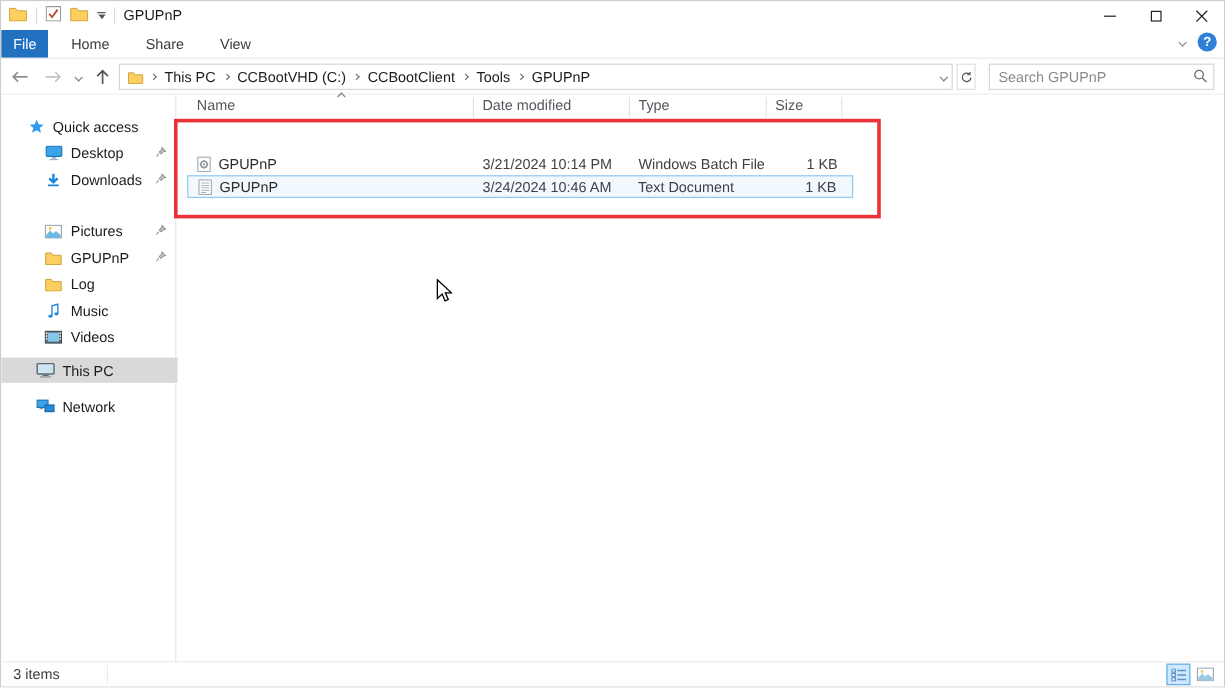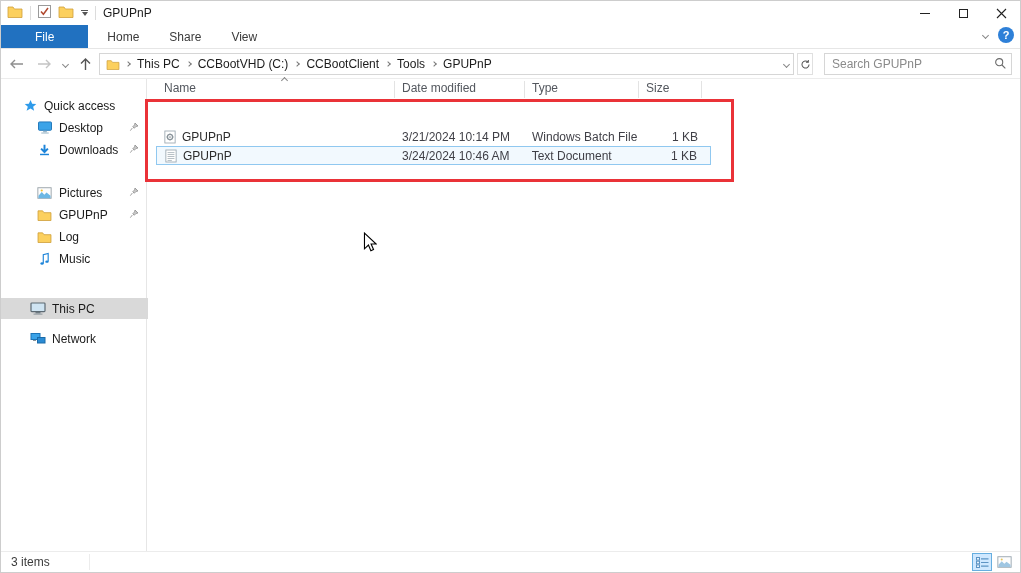--- a/index.html
+++ b/index.html
@@ -16,21 +16,21 @@
   .winbtn { width:38px; height:24px; display:flex; align-items:center; justify-content:center; cursor:default; }
   .minbar { width:10px; height:1px; background:#222; display:inline-block; }
   .maxbox { width:9px; height:9px; border:1px solid #222; display:inline-block; }
   .qat-dd { display:flex; flex-direction:column; align-items:center; gap:1px; }
   .qat-dd .bar { width:7px; height:1px; background:#555; }
   .tri-down { width:0; height:0; border-left:3.5px solid transparent; border-right:3.5px solid transparent; border-top:4px solid #555; }
 
   
   .tabsrow { position:absolute; left:0; top:24px; width:100%; height:24px; background:#fff; border-bottom:1px solid #e6e6e6; display:flex; align-items:stretch; }
   .tab { padding:0 15px; display:flex; align-items:center; color:#3b3b3b; cursor:default; }
-  .tab.file { background:#2171c0; color:#fff; padding:0 34px; margin-right:4px; }
+  .tab.file { background:#2171c0; color:#fff; padding:0 10px; margin-right:4px; }
   .ribbon-right { position:absolute; right:6px; top:26px; display:flex; align-items:center; gap:10px; }
   .helpcircle { width:16px; height:16px; border-radius:50%; background:#2e80d8; color:#fff; font-size:11px; font-weight:bold; display:flex; align-items:center; justify-content:center; }
 
   
   .addrrow { position:absolute; left:0; top:48px; width:100%; height:30px; background:#fff; border-bottom:1px solid #ececec; }
   .navicons { position:absolute; left:8px; top:0; height:30px; display:flex; align-items:center; gap:11px; }
   .chev { display:inline-block; width:5px; height:5px; border-right:1.4px solid #888; border-bottom:1.4px solid #888; transform:rotate(45deg); }
   .chev.up { transform:rotate(-135deg); }
   .addrbox { position:absolute; left:98px; top:4px; width:695px; height:22px; border:1px solid #d6d6d6; background:#fff; display:flex; align-items:center; padding:0 4px 0 6px; }
   .crumbs { display:flex; align-items:center; gap:7px; flex:1; overflow:hidden; }
@@ -251,20 +251,37 @@
     <div class="srow lvl1" style="top:169px">
       <span class="sicon">
         <svg width="11" height="14" viewBox="0 0 12 16">
             <path d="M4.6 13V3.2l5.6-1.6v9.2" stroke="#1c84d9" stroke-width="1.3" fill="none"></path>
             <ellipse cx="3.2" cy="13.2" rx="1.9" ry="1.4" fill="#1c84d9"></ellipse>
             <ellipse cx="8.8" cy="11" rx="1.9" ry="1.4" fill="#1c84d9"></ellipse>
           </svg>
       </span>
       <span>Music</span>
     </div>
+    <div class="srow lvl1" style="top:191px">
+      <span class="sicon">
+        <svg width="15" height="12" viewBox="0 0 16 12">
+            <rect x="0.8" y="0.8" width="14.4" height="10.4" fill="#5d6a73" stroke="#3f4a52"></rect>
+            <rect x="3" y="2" width="10" height="8" fill="#86c6ea"></rect>
+            <g fill="#fff">
+              <rect x="1.3" y="1.8" width="1.2" height="1.4"></rect>
+              <rect x="1.3" y="4.3" width="1.2" height="1.4"></rect>
+              <rect x="1.3" y="6.8" width="1.2" height="1.4"></rect>
+              <rect x="13.5" y="1.8" width="1.2" height="1.4"></rect>
+              <rect x="13.5" y="4.3" width="1.2" height="1.4"></rect>
+              <rect x="13.5" y="6.8" width="1.2" height="1.4"></rect>
+            </g>
+          </svg>
+      </span>
+      <span>Videos</span>
+    </div>
     <div class="srow lvl0b selected" style="top:219px">
       <span class="sicon">
         <svg width="16" height="13" viewBox="0 0 16 13">
             <rect x="1" y="1" width="14" height="8.6" rx="0.8" fill="#cfe4f2" stroke="#5d6a73" stroke-width="1.2"></rect>
             <rect x="5.5" y="10.2" width="5" height="1.2" fill="#5d6a73"></rect>
             <rect x="3.5" y="11.6" width="9" height="1" fill="#8a949b"></rect>
           </svg>
       </span>
       <span>This PC</span>
     </div>

